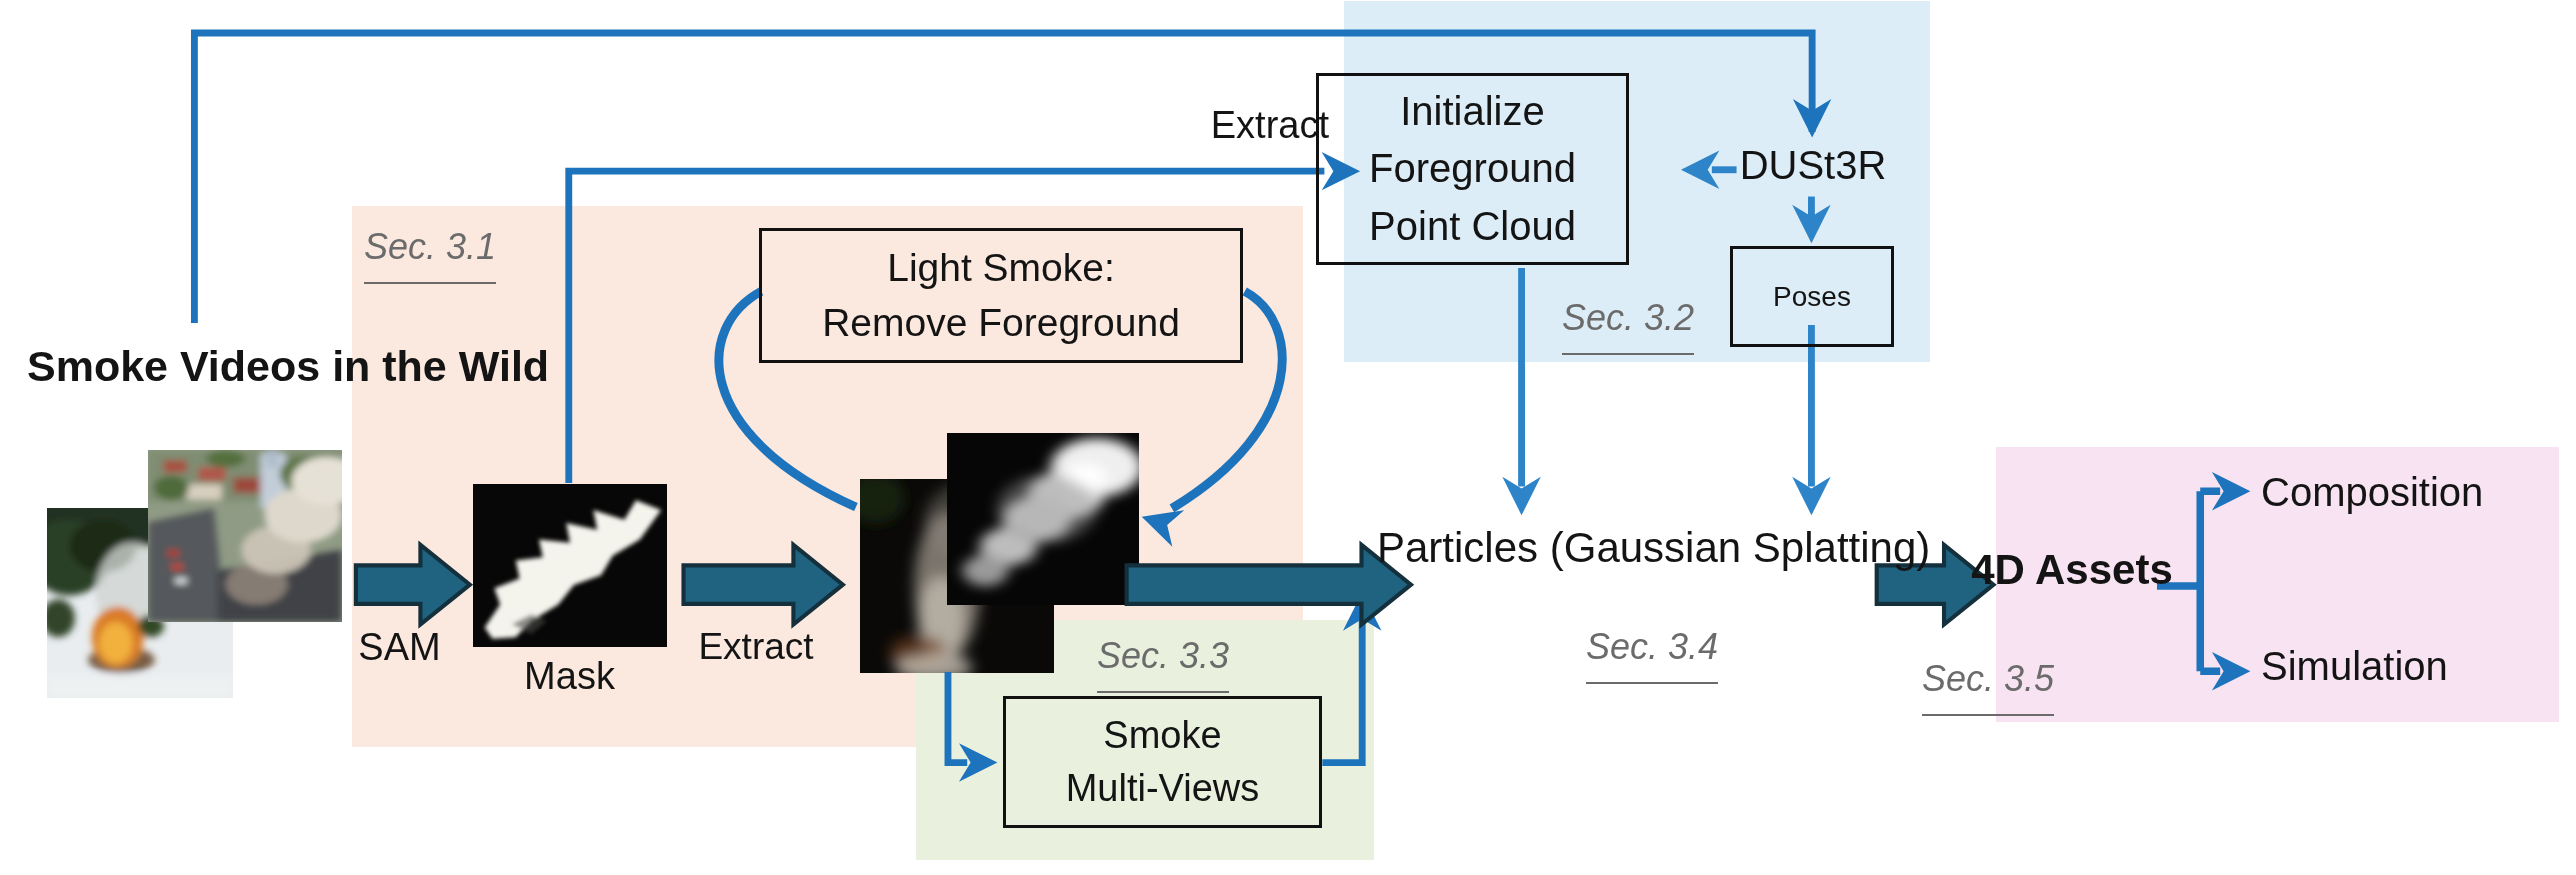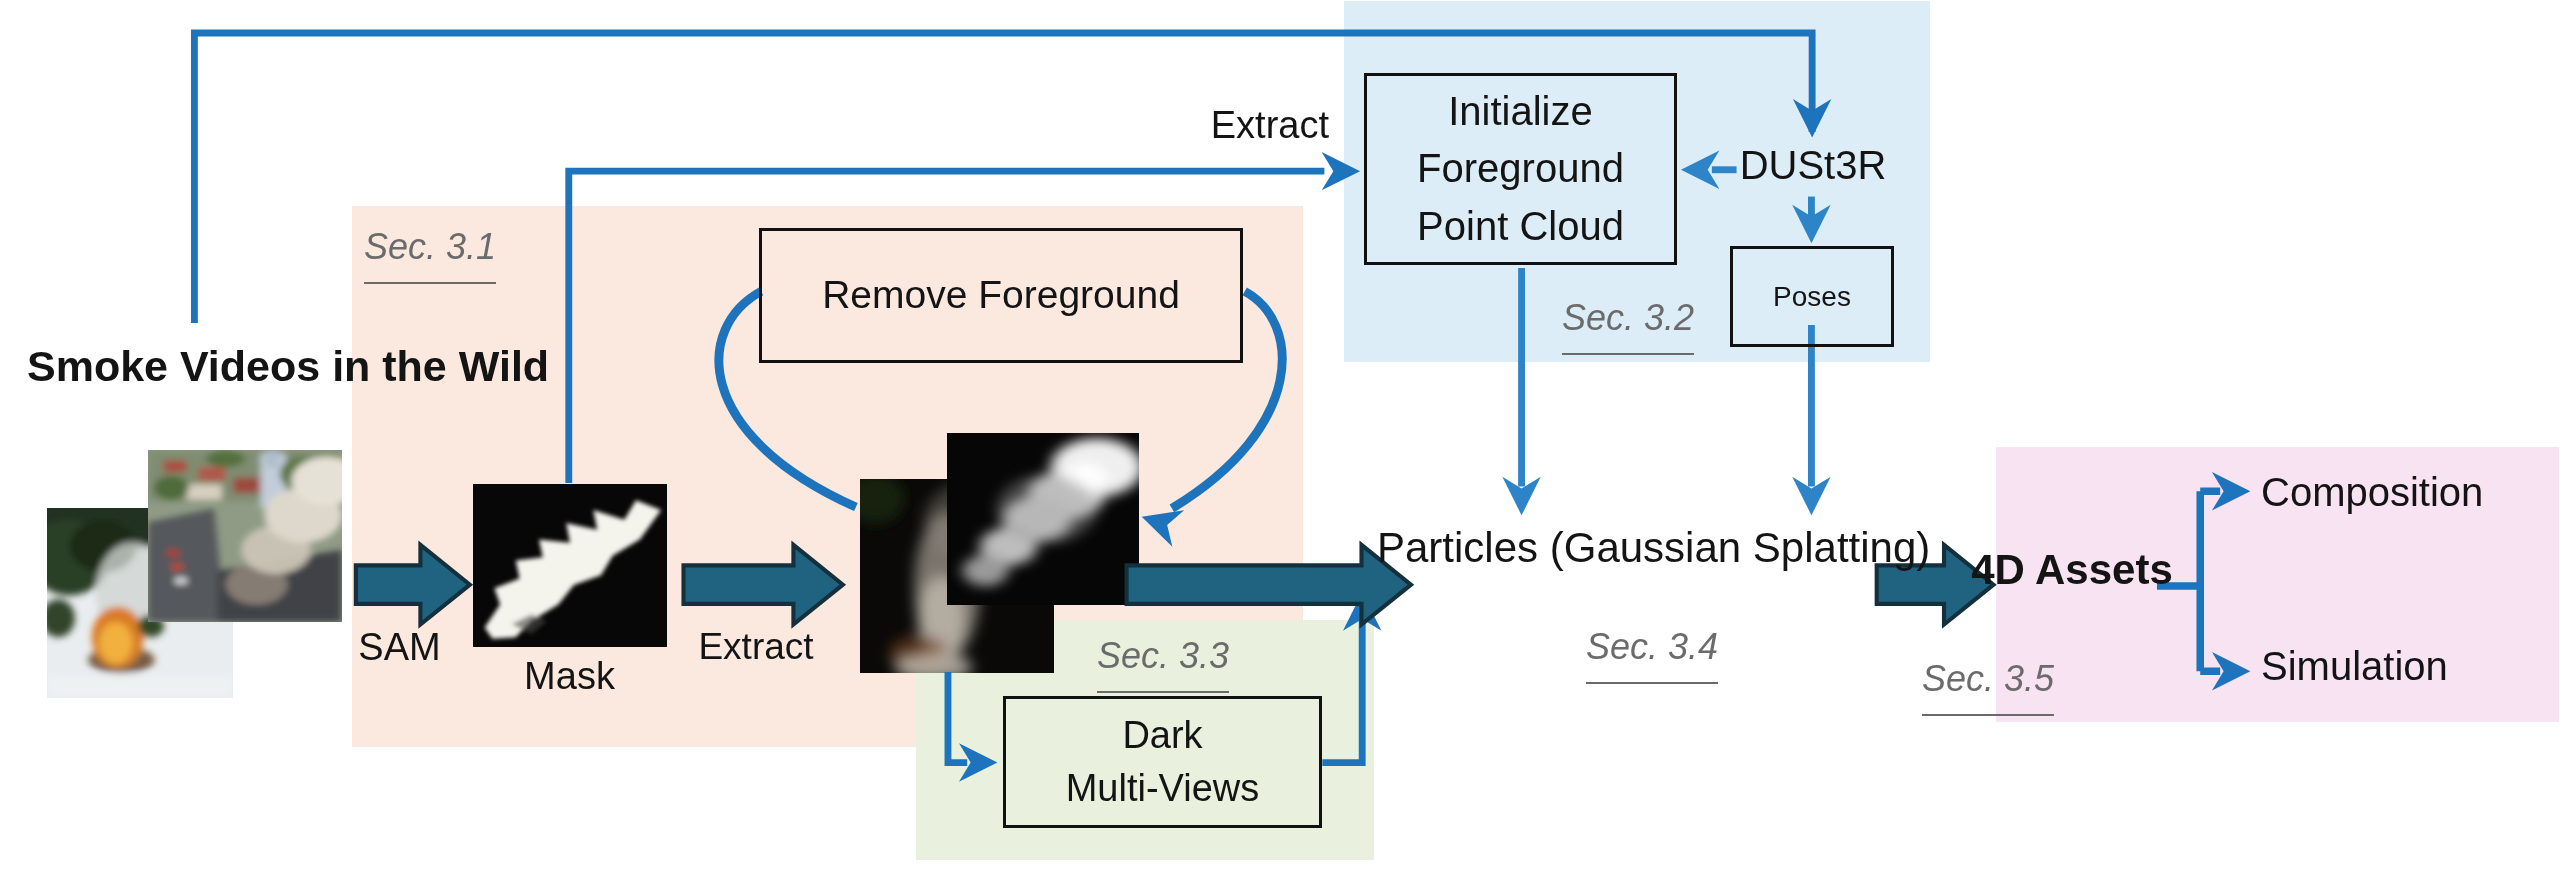--- a/index.html
+++ b/index.html
@@ -161,35 +161,36 @@
     <use href="#ah" transform="translate(3276,715)" fill="var(--connector-blue)"></use>
     <use href="#ah" transform="translate(3276,977)" fill="var(--connector-blue)"></use>
 
     <polygon points="518,823 612,823 612,793 684,851 612,909 612,879 518,879" fill="var(--block-arrow-fill)" stroke="var(--block-arrow-stroke)" stroke-width="6"></polygon>
     <polygon points="995,823 1155,823 1155,793 1227,851 1155,909 1155,879 995,879" fill="var(--block-arrow-fill)" stroke="var(--block-arrow-stroke)" stroke-width="6"></polygon>
     <polygon points="1640,823 1982,823 1982,793 2054,851 1982,909 1982,879 1640,879" fill="var(--block-arrow-fill)" stroke="var(--block-arrow-stroke)" stroke-width="6"></polygon>
     <polygon points="2732,823 2830,823 2830,793 2902,851 2830,909 2830,879 2732,879" fill="var(--block-arrow-fill)" stroke="var(--block-arrow-stroke)" stroke-width="6"></polygon>
   </svg>
 
   <div class="dbox" style="left:759px;top:228px;width:484px;height:135px;font-size:39px;line-height:1.4;">
+    <span class="bl">Light Smoke:</span>
     <span class="bl">Remove Foreground</span>
   </div>
 
-  <div class="dbox" style="left:1364px;top:73px;width:313px;height:192px;font-size:40px;line-height:1.43;">
+  <div class="dbox" style="left:1316px;top:73px;width:313px;height:192px;font-size:40px;line-height:1.43;">
     <span class="bl">Initialize</span>
     <span class="bl">Foreground</span>
     <span class="bl">Point Cloud</span>
   </div>
 
   <div class="dbox" style="left:1730px;top:246px;width:164px;height:101px;font-size:28px;">
     <span class="bl">Poses</span>
   </div>
 
   <div class="dbox" style="left:1003px;top:696px;width:319px;height:132px;font-size:38px;line-height:1.4;">
-    <span class="bl">Dark</span>
+    <span class="bl">Smoke</span>
     <span class="bl">Multi-Views</span>
   </div>
 
   <div class="lab center bold" style="left:27px;top:342px;width:343px;font-size:43px;line-height:1.15;z-index:50;">
     <span class="bl">Smoke Videos</span>
     <span class="bl">in the Wild</span>
   </div>
 
   <div class="lab center" style="left:331px;top:626px;width:137px;font-size:38px;"><span>SAM</span></div>
 

